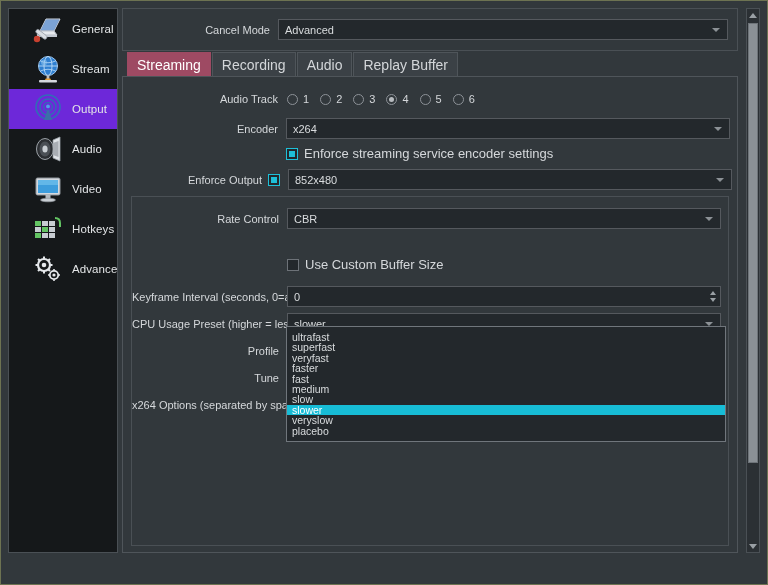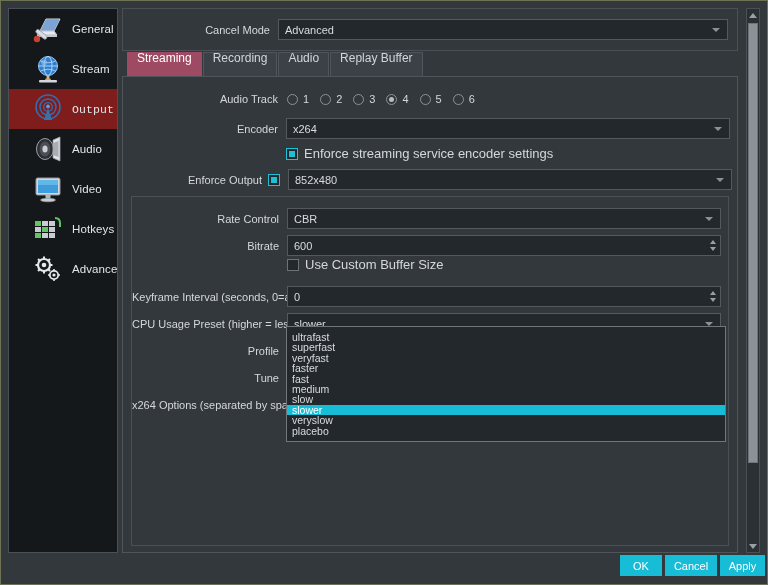--- a/index.html
+++ b/index.html
@@ -27,21 +27,21 @@
     border: 1px solid #4a5055;
     overflow: hidden;
   }
   .side-item {
     position: relative;
     height: 40px;
     display: flex; align-items: center;
     padding-left: 24px;
     gap: 9px;
   }
-  .side-item.selected { background: #7f1d1d; font-family: Liberation Mono, monospace; }
+  .side-item.selected { background: #6d28d9; }
   .side-label { font-size: 11.5px; color: #e3e5e7; letter-spacing: .1px; }
   .side-icon { width: 30px; height: 30px; flex: 0 0 30px; position: relative; }
 
   
   .pane {
     position: absolute; left: 121px; top: 7px;
     width: 616px; height: 545px;
   }
   .outmode-box {
     position: absolute; left: 0; top: 0;
@@ -94,22 +94,22 @@
 
   
   .tabstrip {
     position: absolute; left: 0; top: 48px;
     width: 616px; height: 21px;
     display: flex; align-items: flex-end;
   }
   .tab {
     height: 20px;
     padding: 12px 9px;
-    display: flex; align-items: flex-end;
-    font-size: 12px;
+    display: flex; align-items: center;
+    font-size: 14px;
     color: #d3d6d9;
     background: #3b4146;
     border: 1px solid #4f555a;
     border-bottom: none;
     margin-right: 1px;
   }
   .tab.active { background: #9e4a63; color: #ffffff; border-color: #9e4a63; }
 
   .tabbody {
     position: absolute; left: 0; top: 68px;
@@ -417,28 +417,20 @@
       <div class="grp" style="left:8px; top:119px; width:598px; height:350px;">
 
         <div class="row" style="position:absolute; left:0; top:11px; width:596px;">
           <div class="lbl" style="width:147px;">Rate Control</div>
           <div class="combo" style="width:434px; margin-left:8px;">
             <span>CBR</span>
             <span class="arrow"></span>
           </div>
         </div>
 
-        <div class="row" style="position:absolute; left:0; top:38px; width:596px;">
-          <div class="lbl" style="width:147px;">Bitrate</div>
-          <div class="spin" style="width:434px; margin-left:8px;">
-            <span>600</span>
-            <span class="sp-up"></span>
-            <span class="sp-dn"></span>
-          </div>
-        </div>
 
         <div class="checkrow" style="position:absolute; left:155px; top:60px;">
           <div class="chk"></div>
           <span class="chkbox-label">Use Custom Buffer Size</span>
         </div>
 
         <div class="row" style="position:absolute; left:0; top:89px; width:596px;">
           <div class="lbl" style="width:147px;">Keyframe Interval (seconds, 0=auto)</div>
           <div class="spin" style="width:434px; margin-left:8px;">
             <span>0</span>
@@ -499,19 +491,14 @@
   <div class="scrollbar">
     <div class="sb-btn up">
       <span class="sb-tri-up"></span>
     </div>
     <div class="sb-thumb"></div>
     <div class="sb-btn dn">
       <span class="sb-tri-dn"></span>
     </div>
   </div>
 
-  <div class="footer">
-    <button class="btn" style="left:612px; width:42px;">OK</button>
-    <button class="btn" style="left:657px; width:52px;">Cancel</button>
-    <button class="btn" style="left:712px; width:45px;">Apply</button>
-  </div>
 
 </div>
 
 </body></html>

